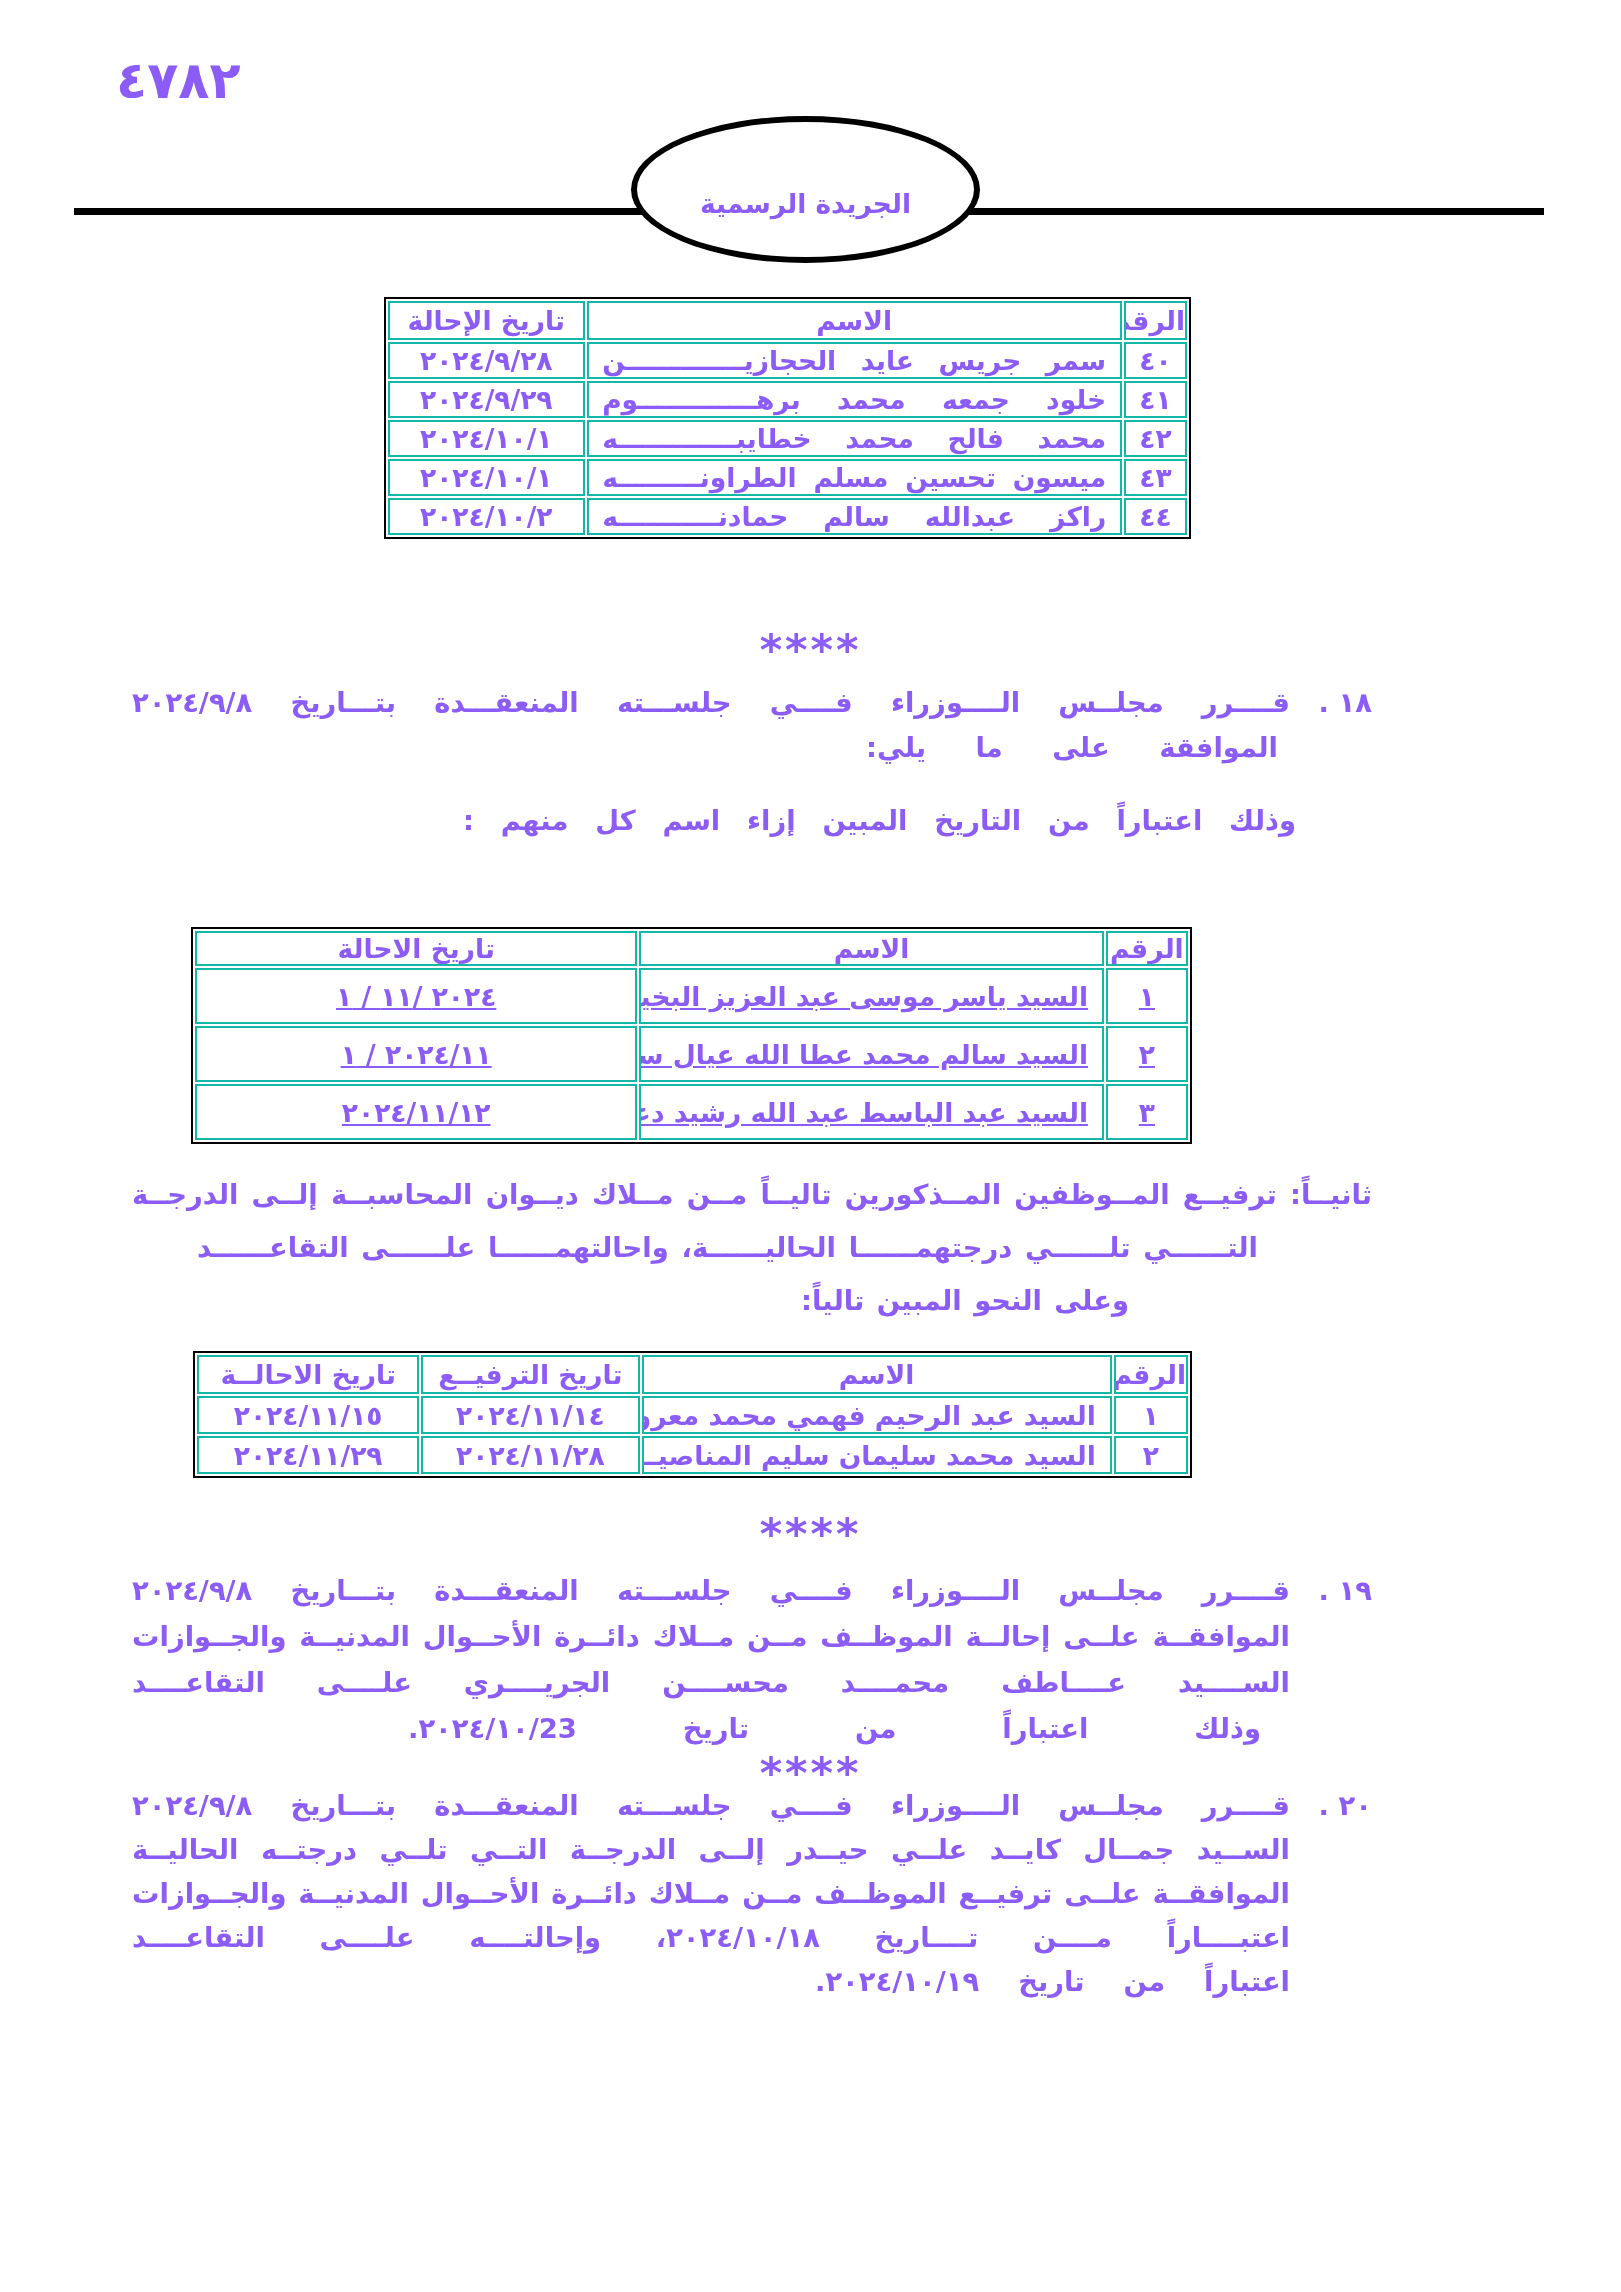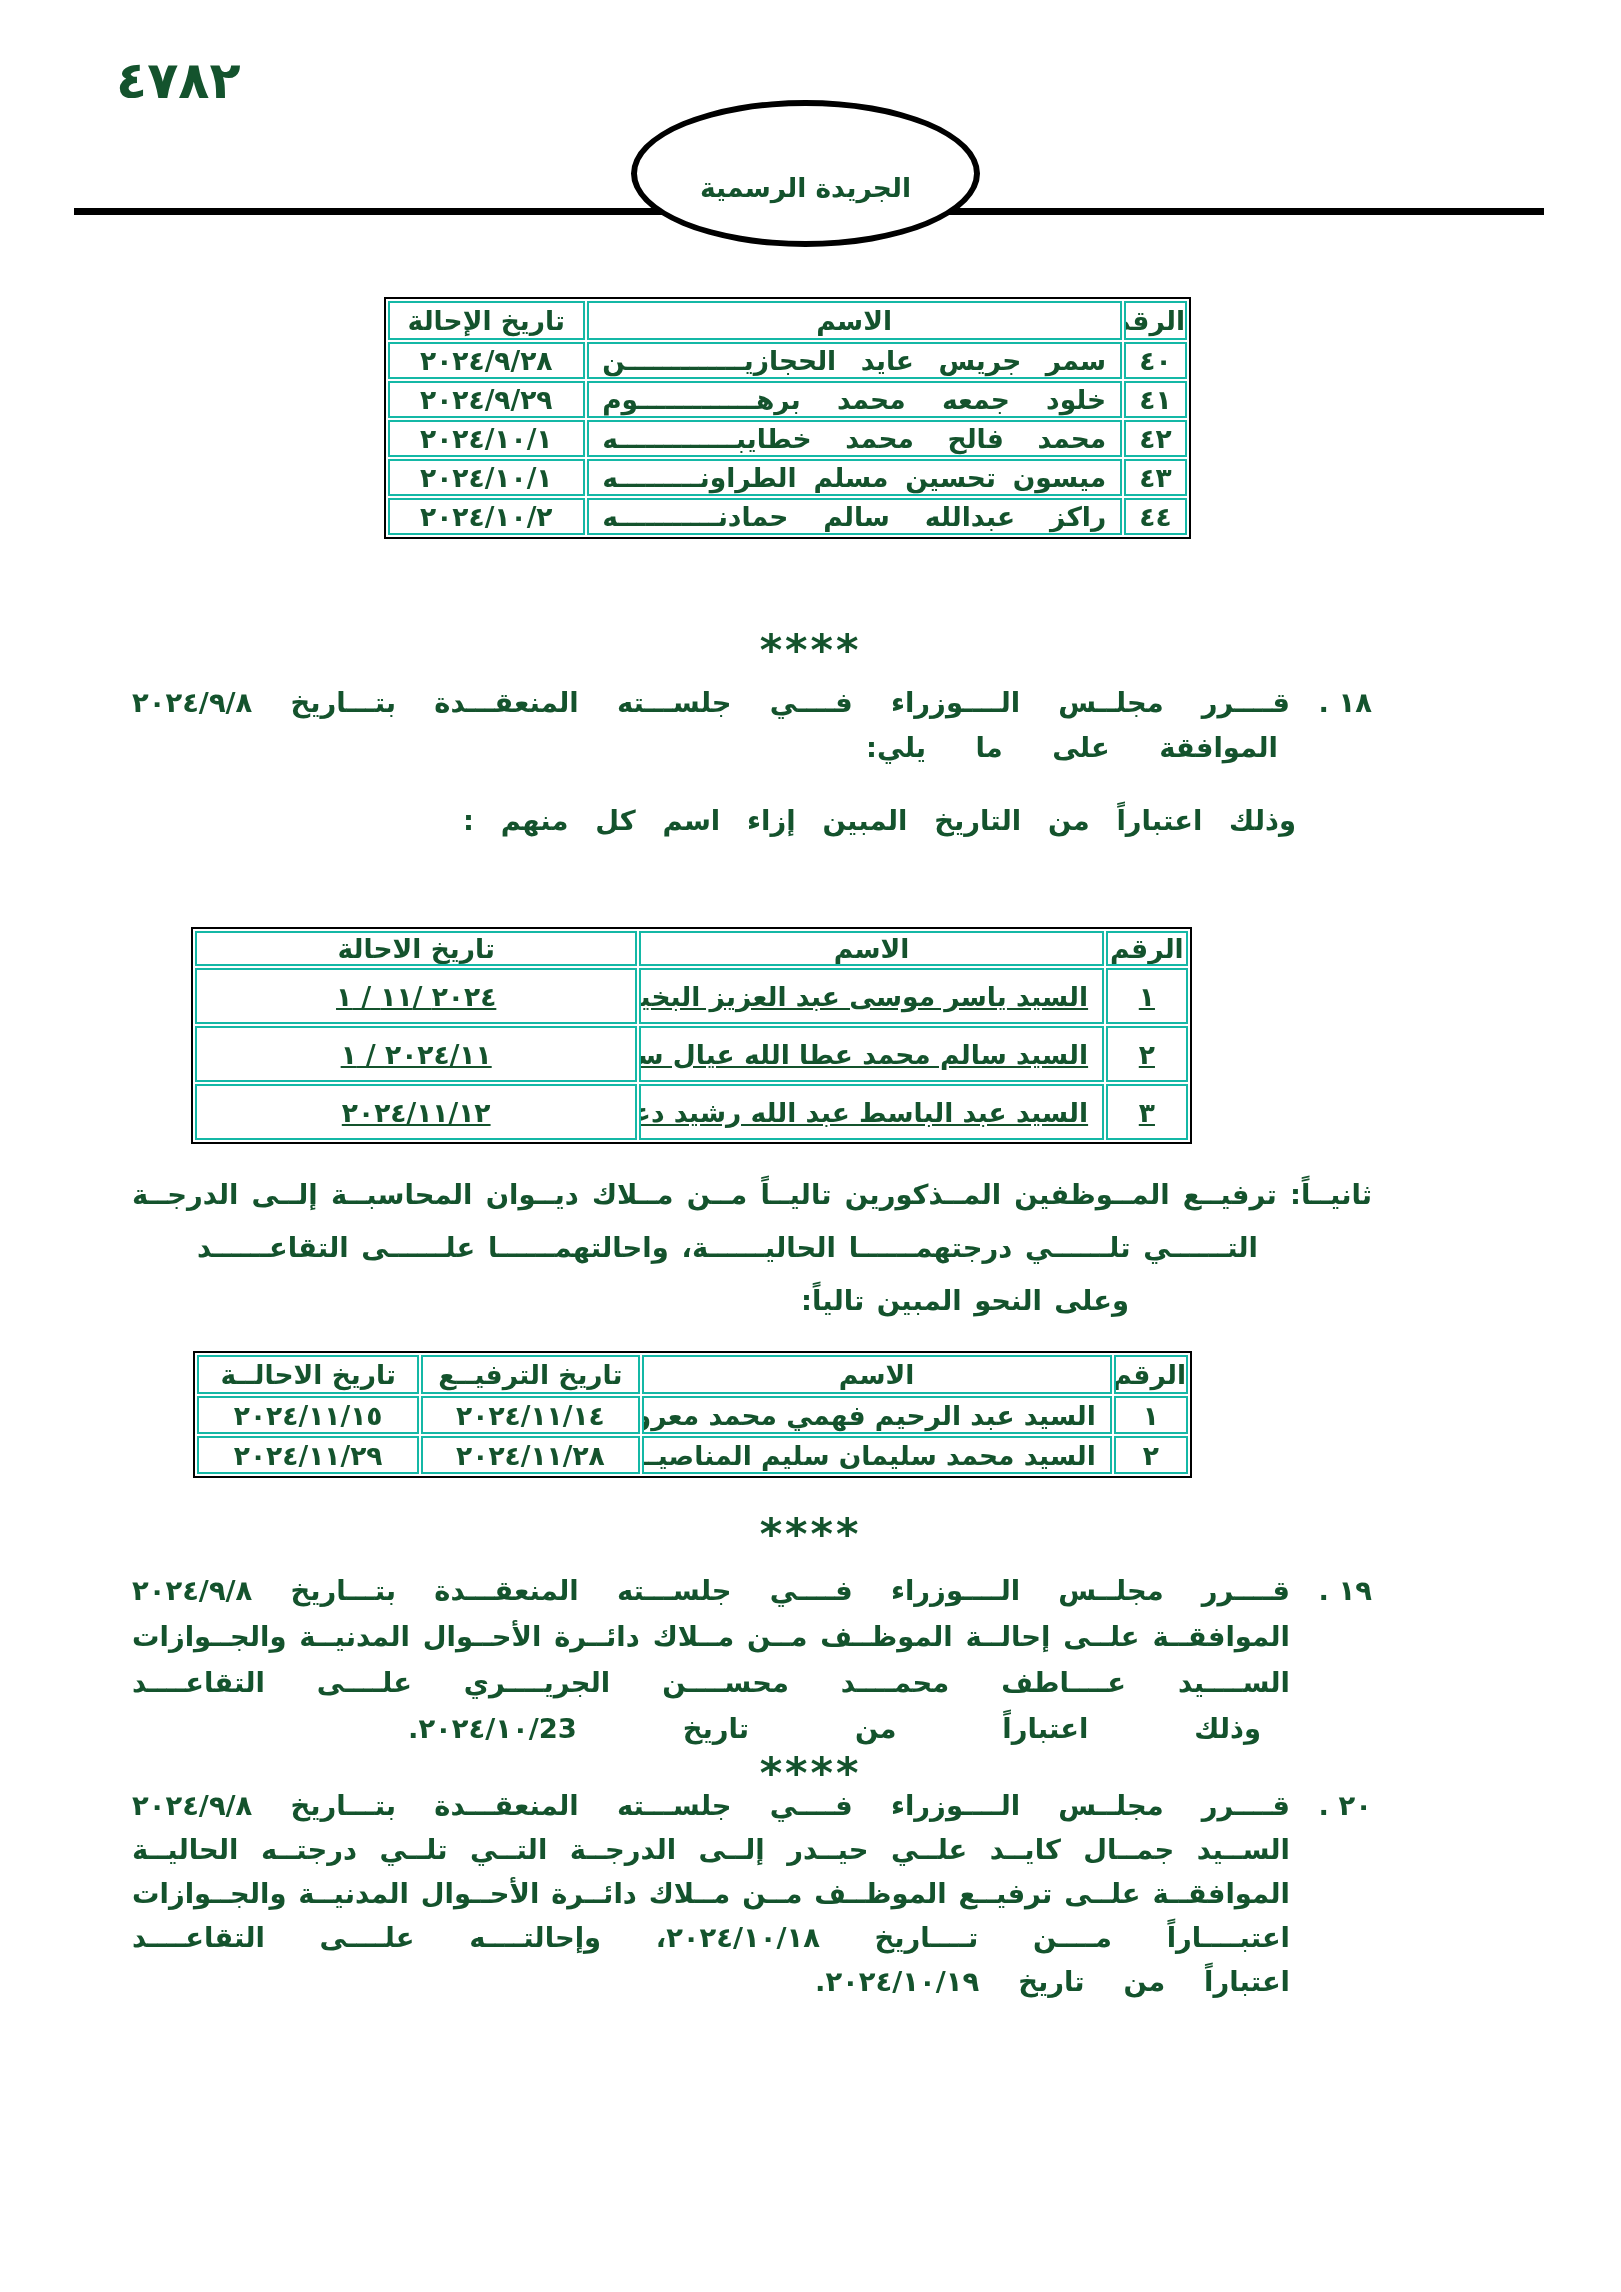--- a/index.html
+++ b/index.html
@@ -1,33 +1,33 @@
 <!DOCTYPE html>
 <html lang="ar" dir="rtl"><head>
 <meta charset="utf-8">
 <style>
   * { margin:0; padding:0; box-sizing:border-box; }
   html,body { background:#e8e8e8; }
   body { font-family:"DejaVu Sans", sans-serif; }
   .page {
     position:relative; width:1621px; height:2293px; margin:0 auto;
-    background:#ffffff; color:#14532d; overflow:hidden; direction:rtl;
+    background:#ffffff; color:#8b5cf6; overflow:hidden; direction:rtl;
     font-weight:bold;
   }
   
   .page-number {
     position:absolute; left:116px; top:51px;
     font-size:51px; font-weight:bold; letter-spacing:3.9px;
   }
   .header-rule {
     position:absolute; left:74px; top:208px; width:1470px; height:6.9px;
     background:#000;
   }
   .masthead-oval {
-    position:absolute; left:631px; top:100px; width:349px; height:147px;
+    position:absolute; left:631px; top:116px; width:349px; height:147px;
     background:#fff; border:6.9px solid #000; border-radius:50%;
     display:flex; align-items:center; justify-content:center;
     padding-top:27.4px; z-index:2;
   }
   .masthead-title { font-size:26.5px; font-weight:bold; }
   
   table {
     position:absolute; border-collapse:separate; border-spacing:2.9px;
     border:2px solid #000; table-layout:fixed; background:#fff;
     font-size:26.5px; font-weight:bold;

